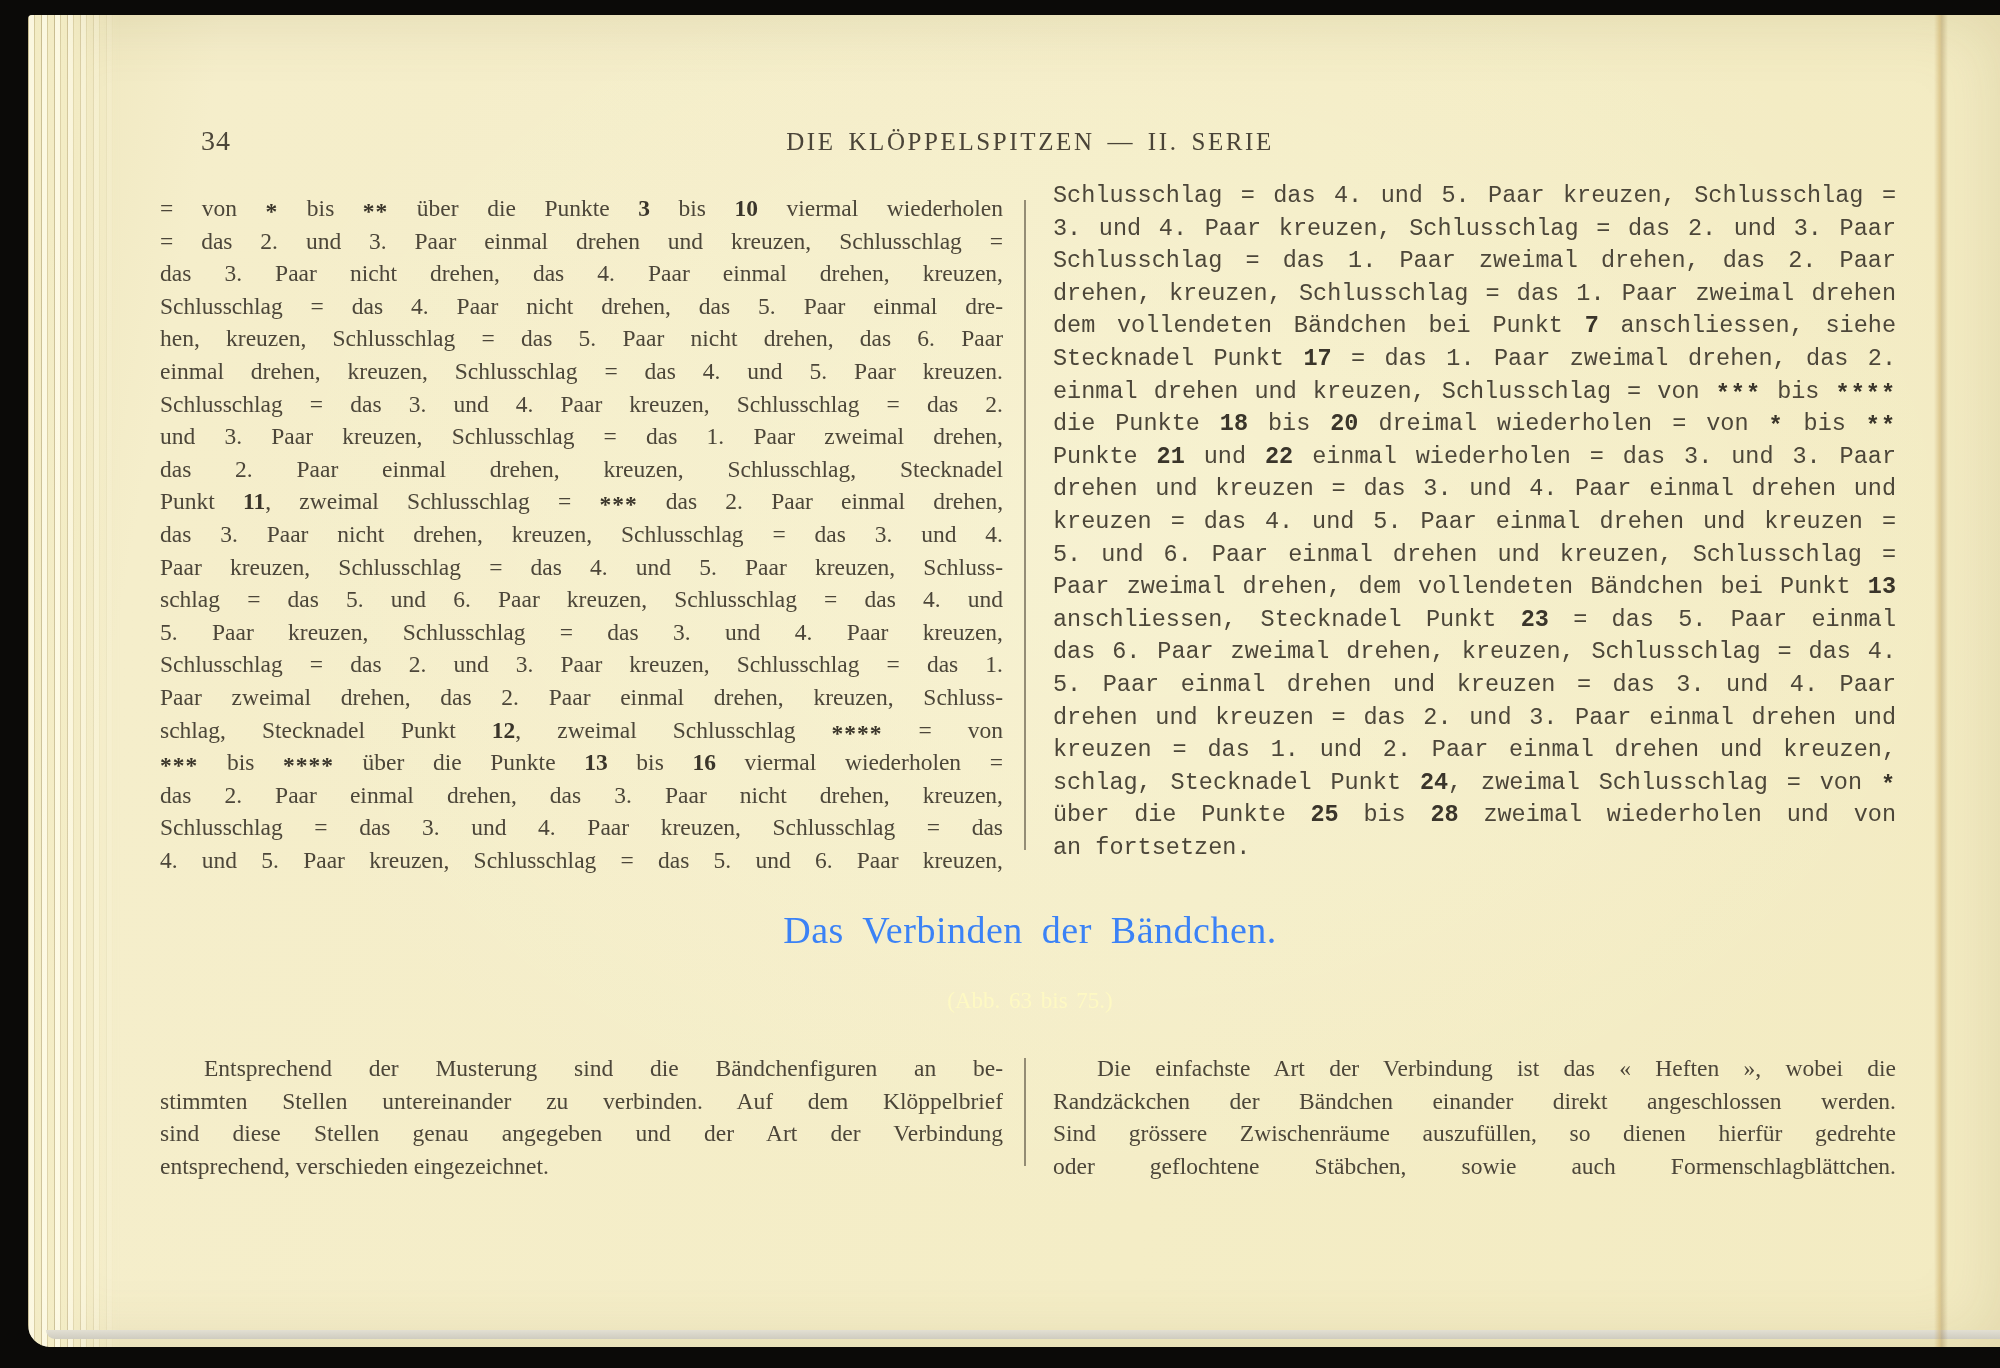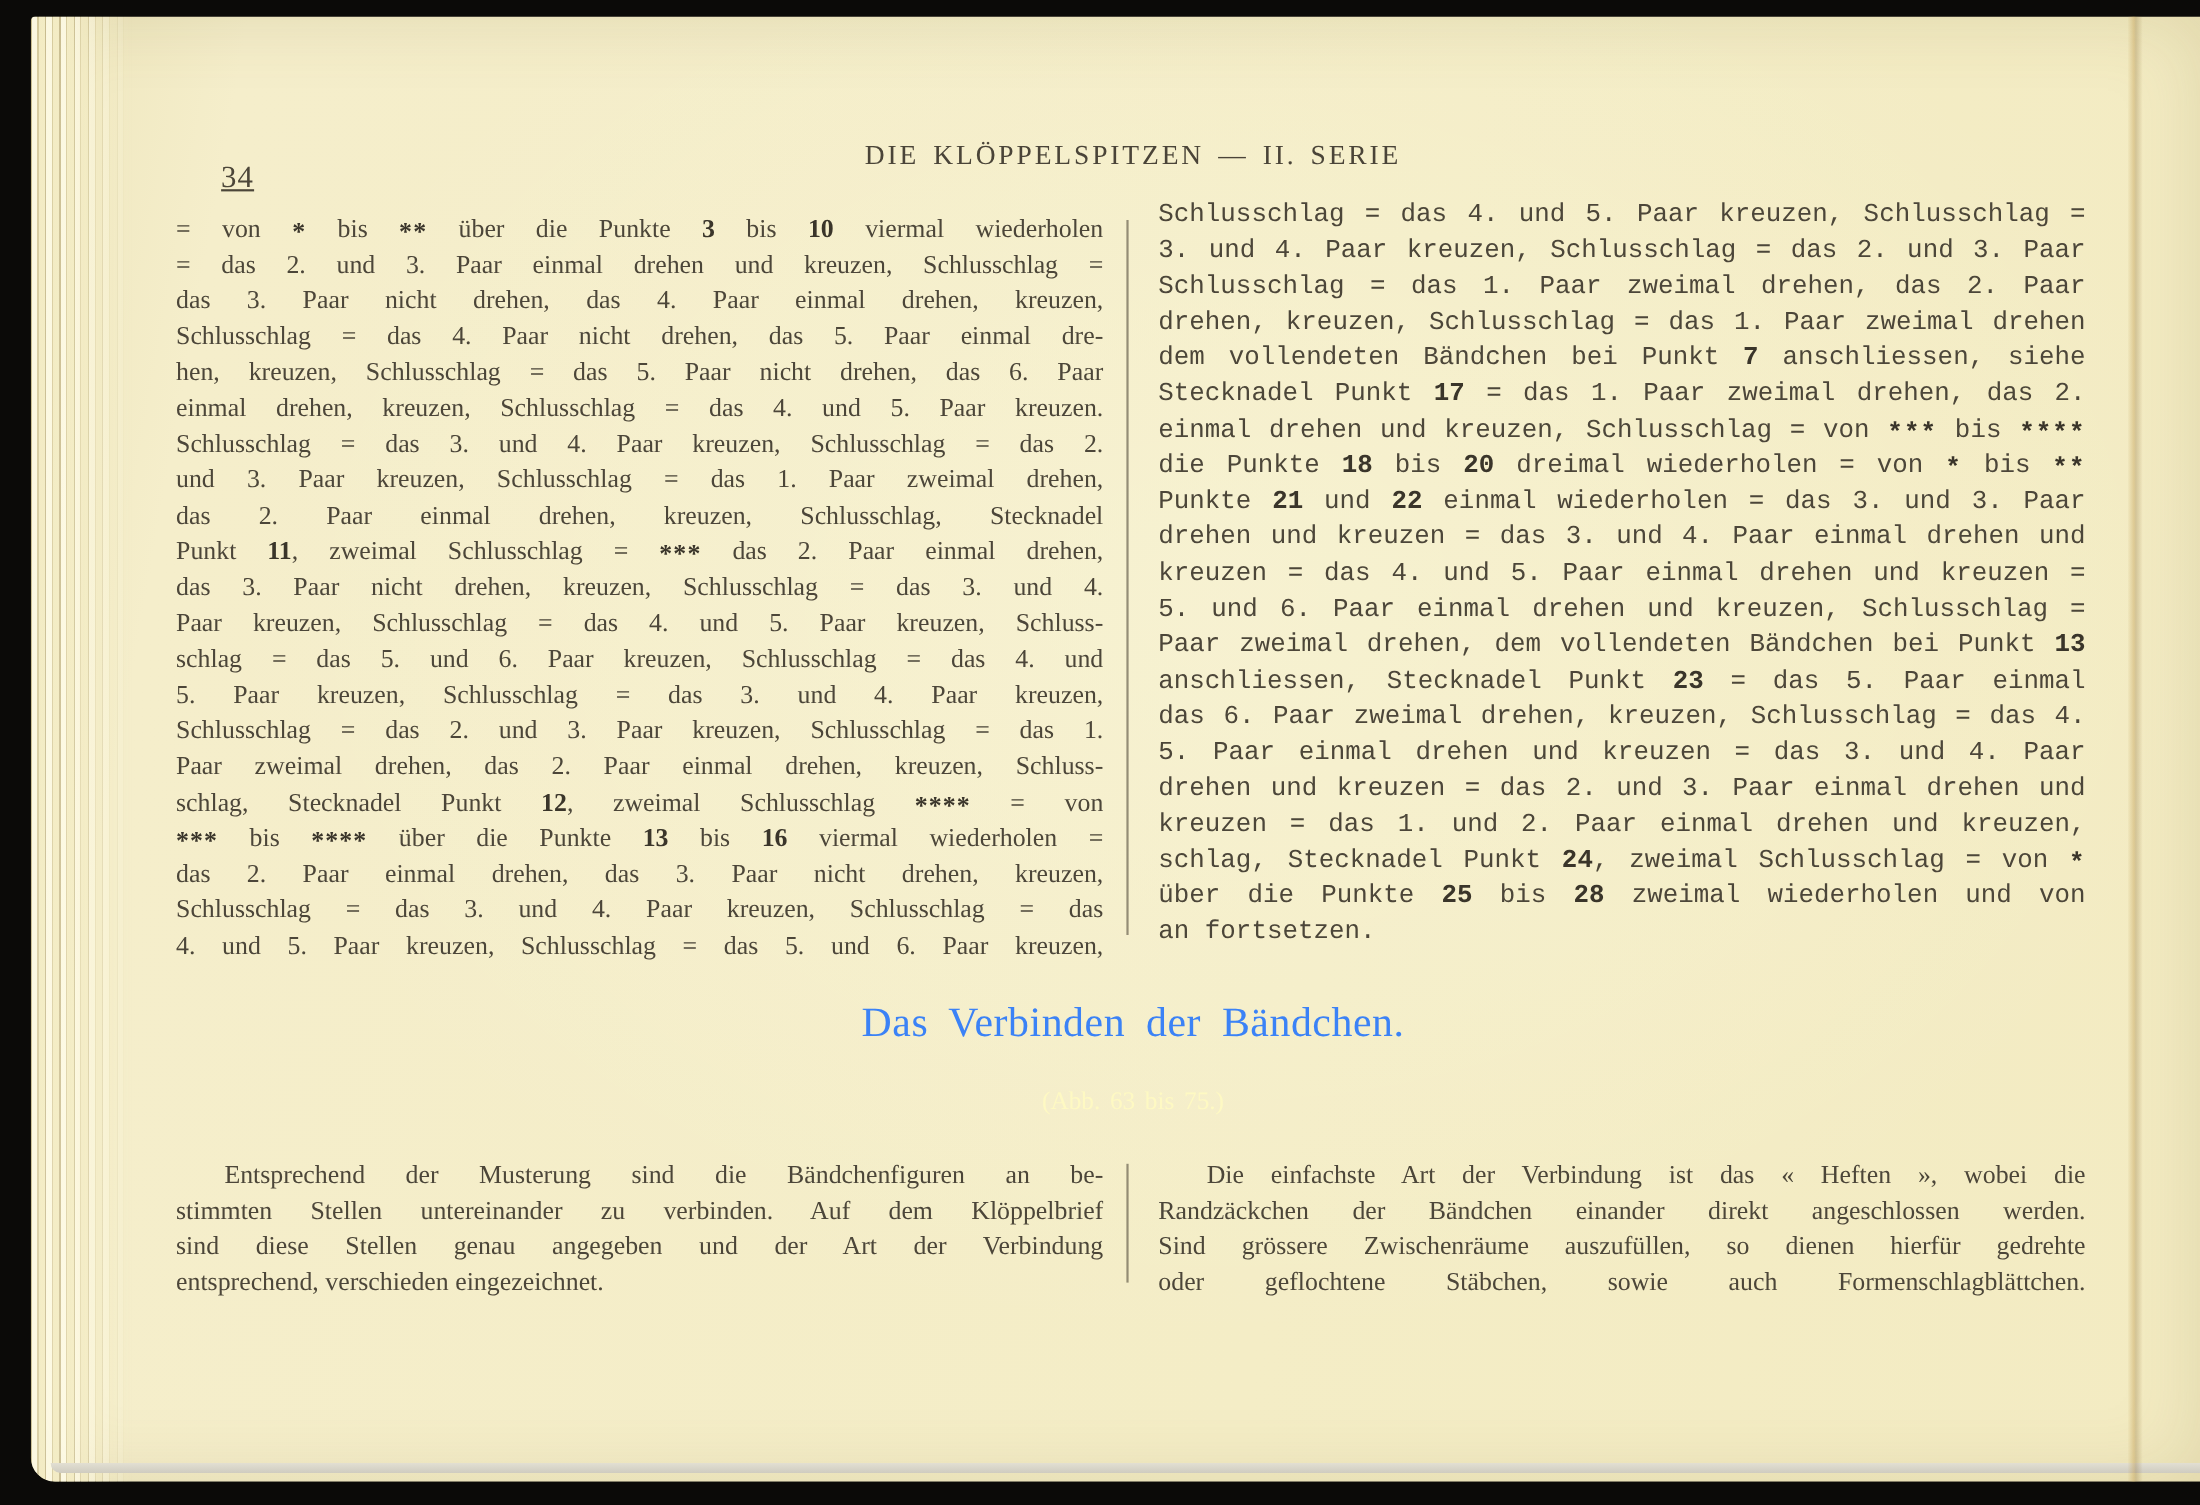--- a/index.html
+++ b/index.html
@@ -36,21 +36,21 @@
   .crease{
     position:absolute;left:1934px;top:15px;width:14px;height:1332px;
     background:linear-gradient(90deg,
       rgba(186,148,70,0) 0%,rgba(192,154,76,0.40) 42%,
       rgba(130,98,40,0.28) 55%,rgba(186,148,70,0) 100%);
   }
   
   .ink{color:#4c4639;}
   b{font-weight:bold;color:#3a352a;}
   #page-number{
-    position:absolute;left:201px;top:146px;font-size:28px;letter-spacing:1px;text-decoration:underline;
+    position:absolute;left:201px;top:125px;font-size:28px;letter-spacing:1px;
   }
   #running-header{
     position:absolute;left:560px;top:128px;width:940px;text-align:center;
     font-size:25px;letter-spacing:2.6px;word-spacing:4px;color:#4a4438;
   }
   .textcol{
     position:absolute;width:843px;font-size:23.5px;
   }
   #col-left{left:160px;top:192px;}
   #col-right{left:1053px;top:180px;font-family:Liberation Mono, monospace;}

